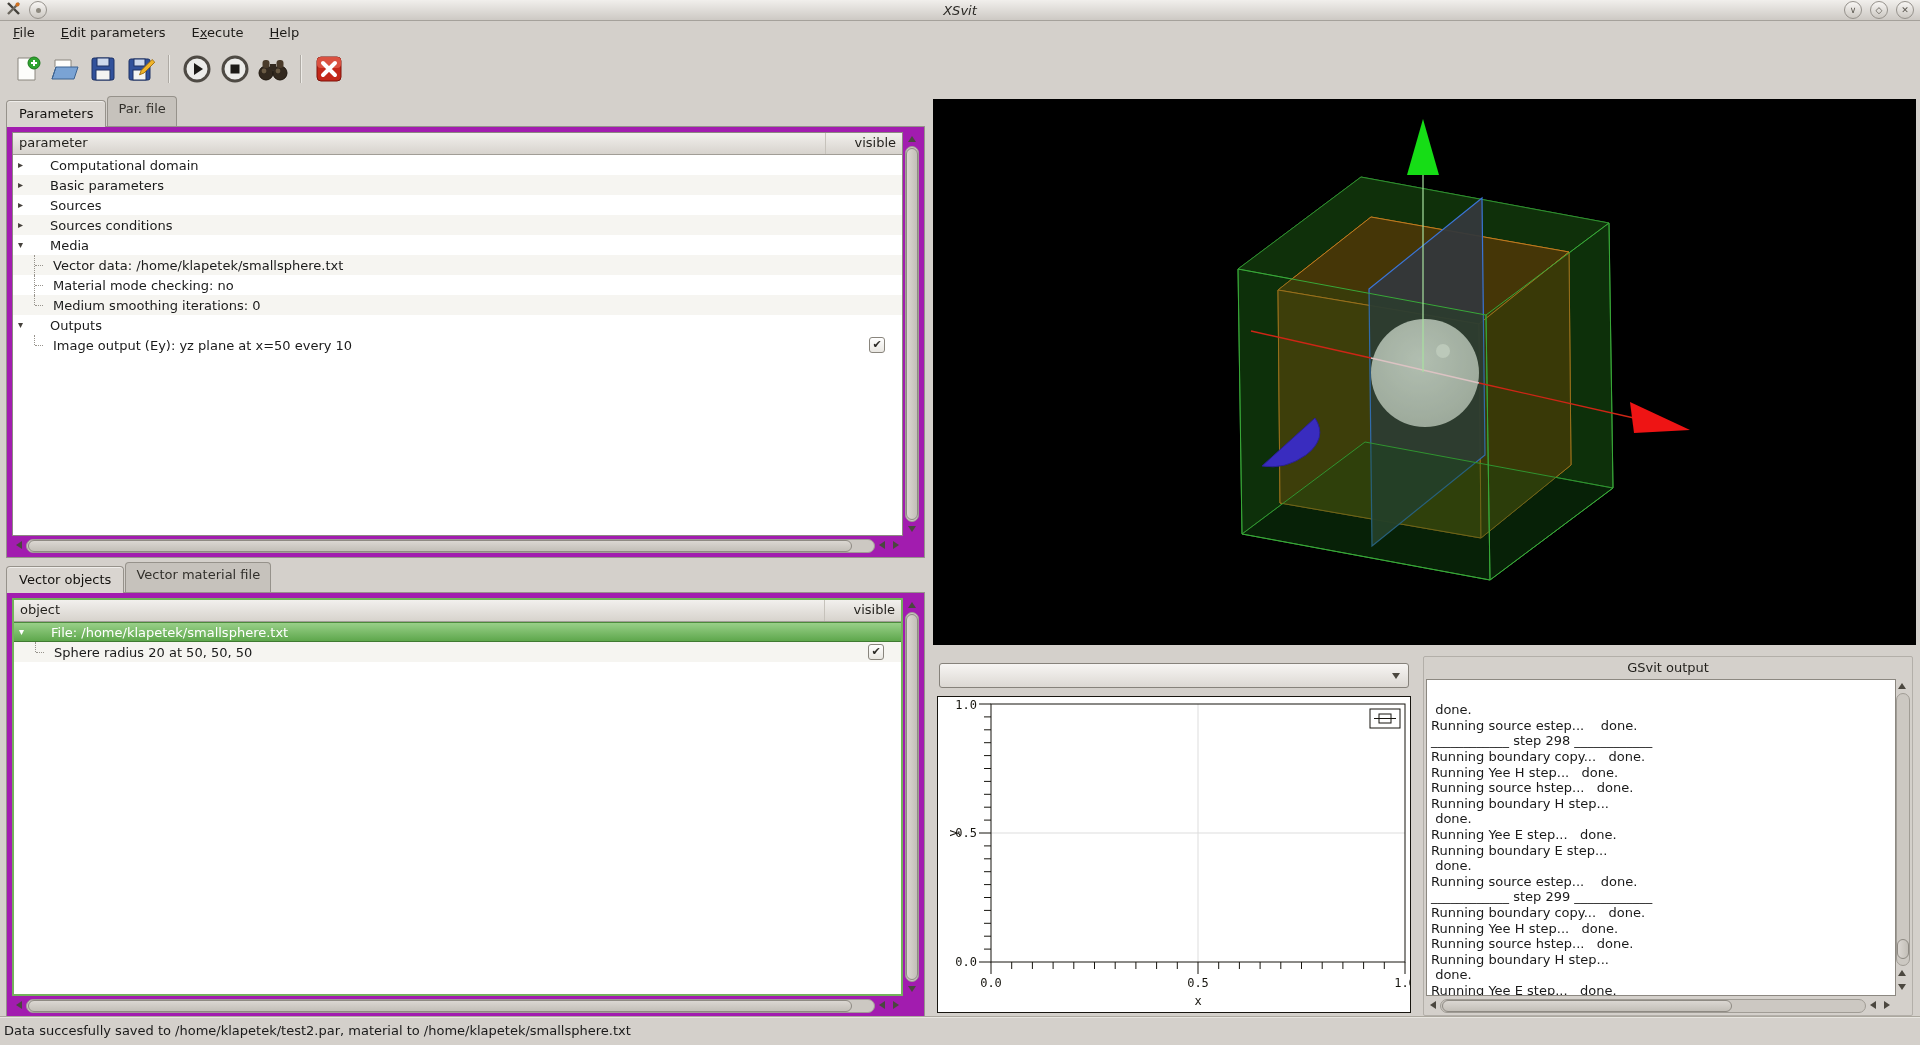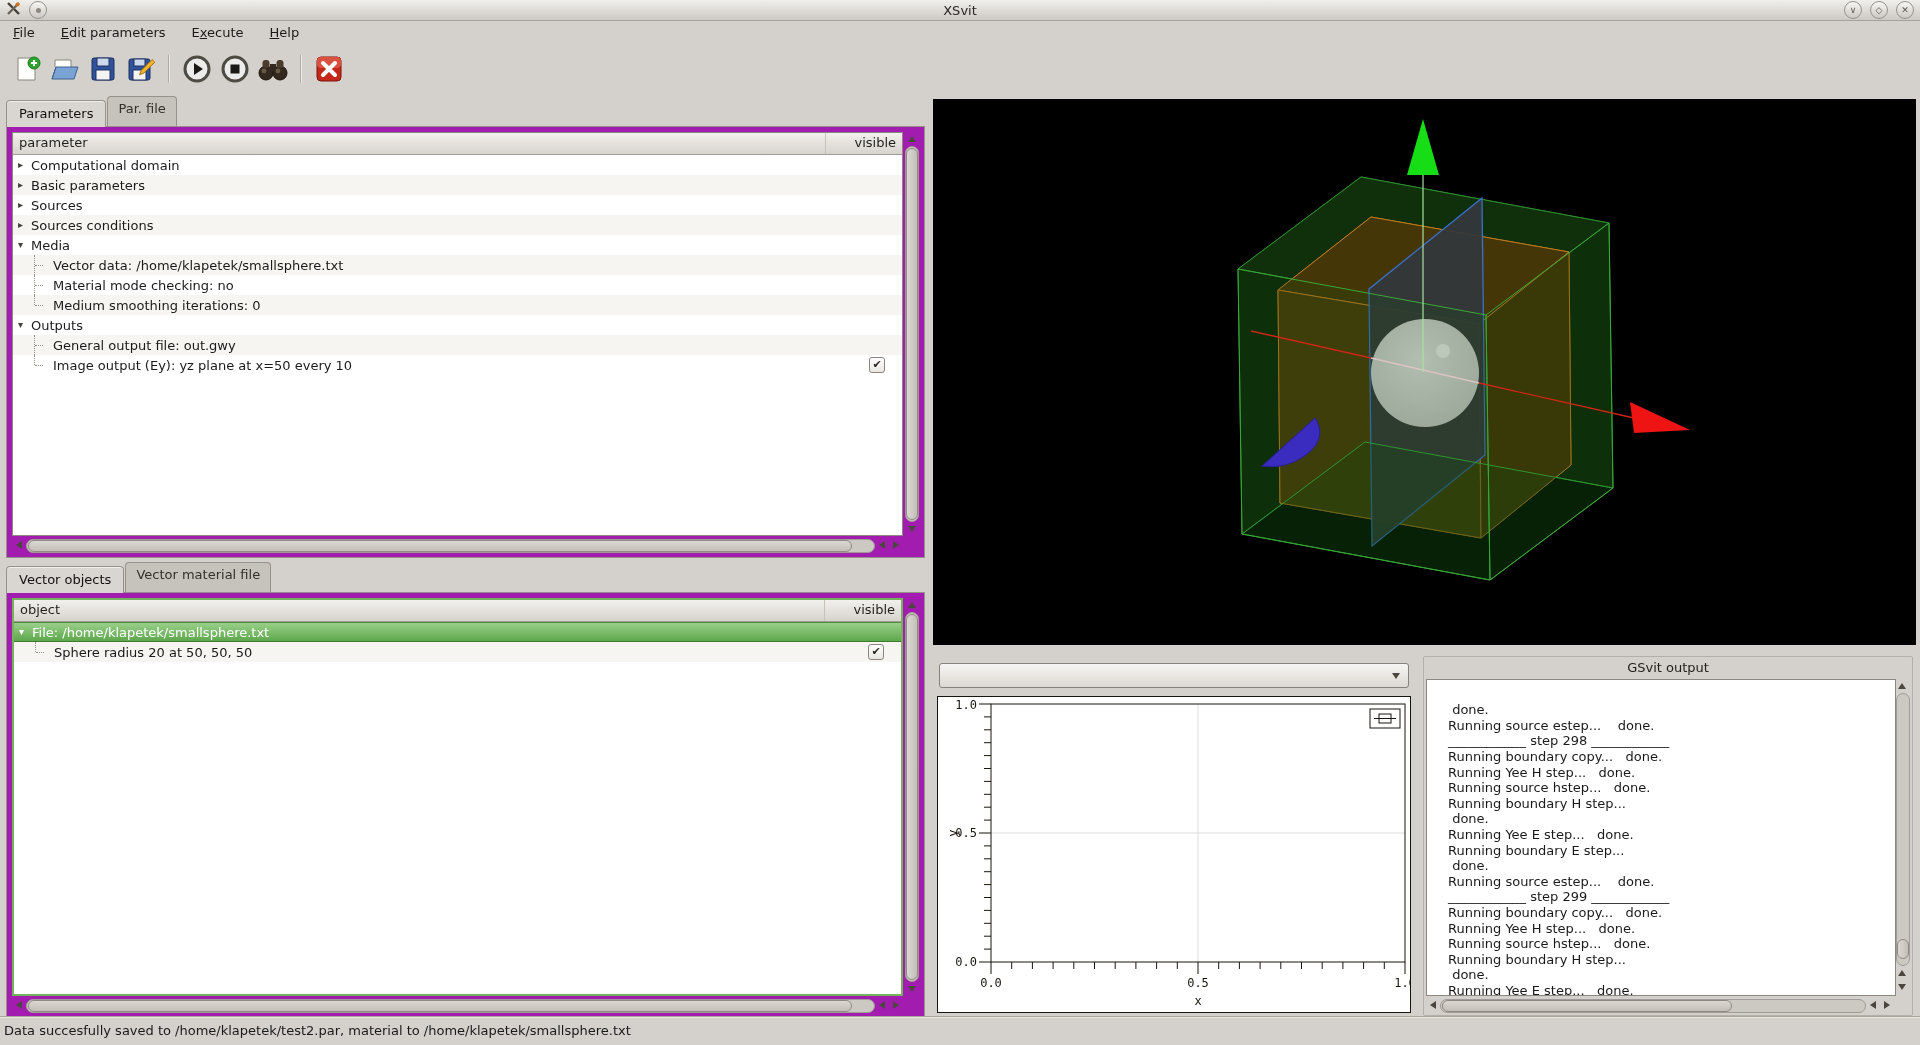--- a/index.html
+++ b/index.html
@@ -1,21 +1,21 @@
 <!DOCTYPE html>
 <html><head>
 <meta charset="utf-8">
 <style>
   html,body{margin:0;padding:0}
   body{width:1920px;height:1045px;position:relative;overflow:hidden;
        background:#d4d0cb;font-family:"DejaVu Sans",sans-serif;font-size:13px;color:#1a1a1a;}
   .abs{position:absolute}
   
   .titlebar{left:0;top:0;width:1920px;height:20px;background:linear-gradient(#f1efec,#cdc9c4);
-            border-bottom:1px solid #a5a19b;display:flex;align-items:center;}
+            border-bottom:1px solid #a5a19b;display:flex;align-items:center;font-style:italic;}
   .tb-title{position:absolute;left:0;right:0;text-align:center;font-size:13px;color:#2a2824}
   .wbtn{width:16px;height:16px;border-radius:50%;background:linear-gradient(#f8f6f4,#ccc8c2);
         border:1px solid #96928c;margin-left:8px;display:flex;align-items:center;justify-content:center;
         font-size:9px;color:#5a564f;z-index:2}
   .appico{margin-left:6px;z-index:2}
   .menudot{width:5px;height:5px;border-radius:50%;background:#8d897f}
   .tb-right{position:absolute;right:6px;top:1px;display:flex}
   
   .menubar{left:0;top:21px;width:1920px;height:23px;display:flex;align-items:center;padding-left:4px}
   .menu-item{padding:20px 9px;margin-right:8px;color:#1c1a17}
@@ -37,21 +37,21 @@
   .hcell{padding:2px 6px;color:#211f1b}
   .hgrow{flex:1}
   .hvis{width:64px;text-align:right;border-left:1px solid #c6c2bb}
   .trows{flex:1;background:#fff;position:relative;overflow:hidden}
   .trow{height:20px;display:flex;align-items:center;position:relative}
   .trow.alt{background:#f6f5f1}
   .trow.sel{background:linear-gradient(#99d089,#5ea74c);border-top:1px solid #4c8a3c;border-bottom:1px solid #3f7a31;color:#fff;height:18px}
   .trow.sel .expander{color:#fff}
   .expander{width:13px;margin-left:5px;font-size:10px;color:#45413c;flex:none;line-height:20px}
   .tlabel{white-space:nowrap}
-  .trow.parent .tlabel{margin-left:0}
+  .trow.parent .tlabel{margin-left:19px}
   .trow.child .tlabel{margin-left:40px}
   .guide{position:absolute;left:21px;top:0;bottom:0;width:10px}
   .guide::before{content:'';position:absolute;left:0;top:0;bottom:0;border-left:1px dotted #97938c}
   .trow.last .guide::before{bottom:10px}
   .guide::after{content:'';position:absolute;left:1px;top:10px;width:8px;border-top:1px dotted #97938c}
   .tcheck{width:50px;flex:none;margin-left:auto;display:flex;justify-content:center}
   .cbox{width:14px;height:14px;border:1px solid #89857d;border-radius:3px;background:linear-gradient(#ffffff,#e9e7e2);
         font-size:11px;line-height:13px;text-align:center;color:#2d2b27}
   
   .sbv{grid-column:2;grid-row:1;display:flex;flex-direction:column;padding-left:2px}
@@ -76,21 +76,21 @@
   .glview{left:933px;top:99px;width:983px;height:546px;background:#000}
   .combo{left:939px;top:663px;width:468px;height:23px;border:1px solid #86827b;border-radius:3px;
          background:linear-gradient(#f7f5f3,#dcd8d3);display:flex;align-items:center}
   .combo-chevron{margin-left:auto;margin-right:8px}
   .graphcard{left:937px;top:696px;width:474px;height:317px}
   
   .gsframe{left:1423px;top:656px;width:488px;height:358px;border:1px solid #b3afa9;border-radius:2px}
   .gslabel{height:20px;text-align:center;padding-top:3px;color:#211f1b}
   .console{position:absolute;left:2px;top:22px;width:468px;height:315px;background:#fff;border:1px solid #8c8881;
            overflow:hidden;white-space:pre;font-size:13px;line-height:15.6px}
-  .console-inner{margin-top:-9px;padding-left:21px}
+  .console-inner{margin-top:-9px;padding-left:4px}
   .cline{height:15.6px}
   .gsv{position:absolute;right:2px;top:22px;width:15px;height:315px;display:flex;flex-direction:column}
   .gsv .sbtrackv{width:12px}
   .gsvthumb{position:absolute;left:0;right:0;bottom:6px;height:18px;background:linear-gradient(90deg,#dbd7d2,#c3bfb8);
             border:1px solid #8e8a83;border-radius:6px}
   .gsh{position:absolute;left:2px;bottom:2px;width:468px;height:15px;display:flex}
   .gsh .sbthumbh{width:68%}
 </style>
 </head>
 <body>
@@ -241,25 +241,20 @@
             <span class="tcheck"></span>
           </div>
           <div class="trow alt child last">
             <span class="guide"></span>
             <span class="tlabel">Medium smoothing iterations: 0</span>
             <span class="tcheck"></span>
           </div>
           <div class="trow parent">
             <span class="expander">▾</span>
             <span class="tlabel">Outputs</span>
-            <span class="tcheck"></span>
-          </div>
-          <div class="trow alt child">
-            <span class="guide"></span>
-            <span class="tlabel">General output file: out.gwy</span>
             <span class="tcheck"></span>
           </div>
           <div class="trow child last">
             <span class="guide"></span>
             <span class="tlabel">Image output (Ey): yz plane at x=50 every 10</span>
             <span class="tcheck">
               <span class="cbox">✔</span>
             </span>
           </div>
         </div>

